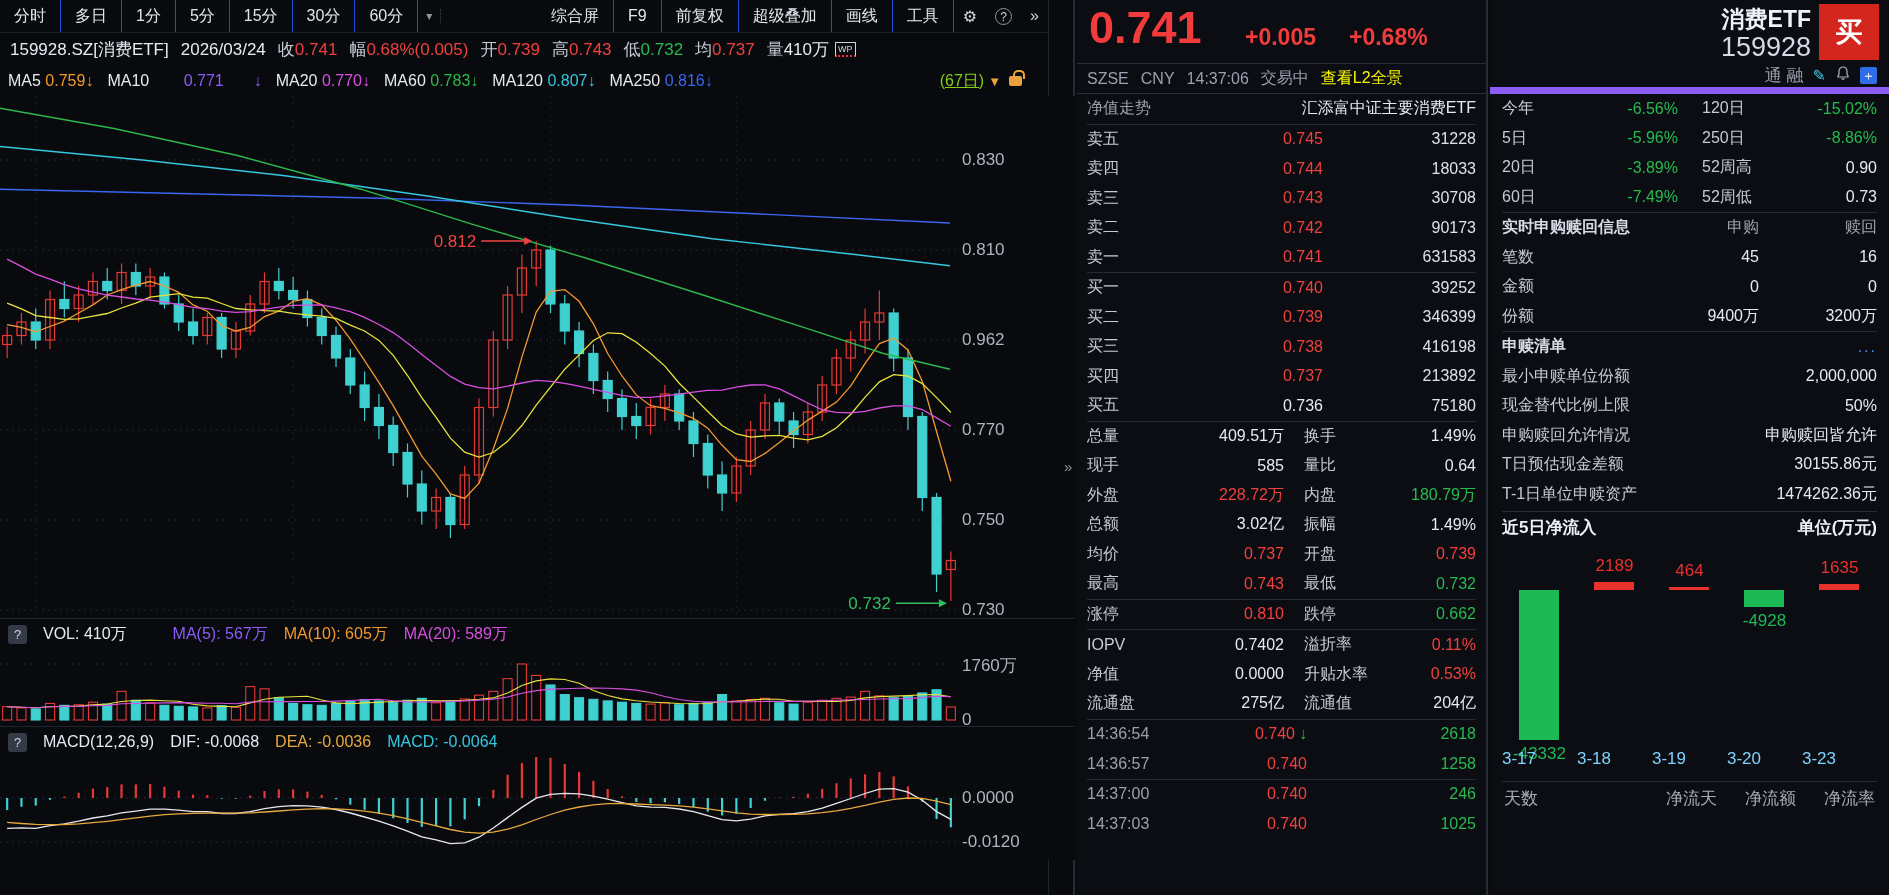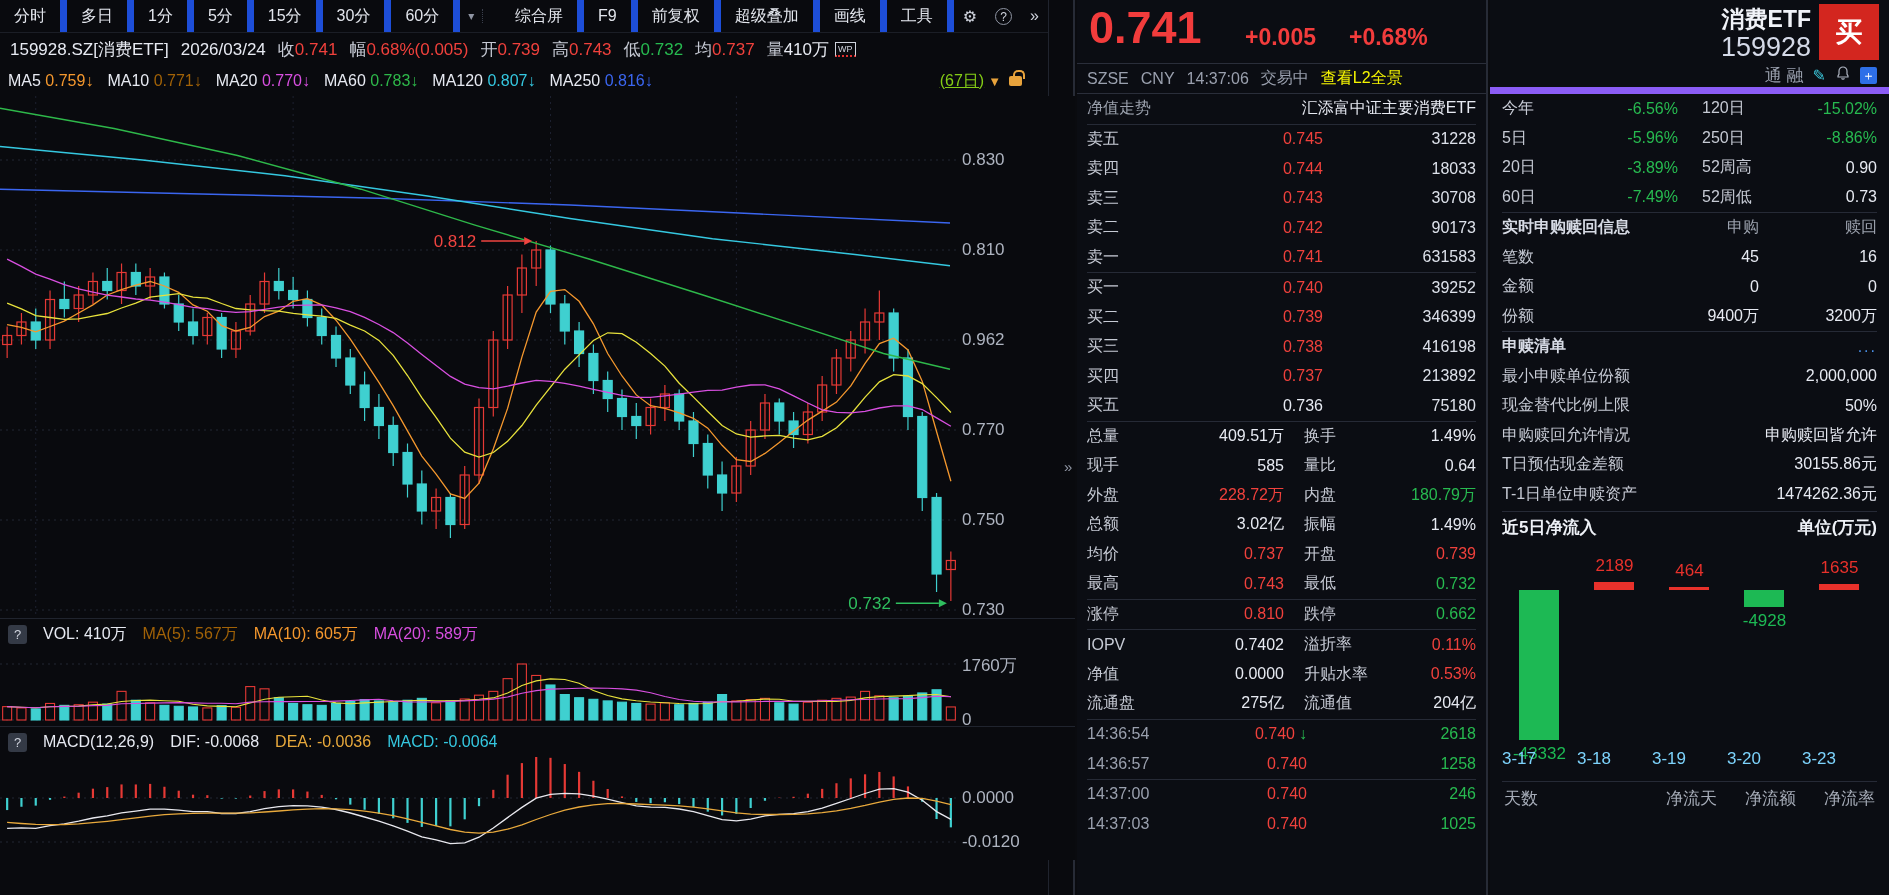--- a/index.html
+++ b/index.html
@@ -1,26 +1,26 @@
 <!DOCTYPE html>
 <html><head>
 <meta charset="utf-8">
 <style>
   * { margin:0; padding:0; box-sizing:border-box; }
   html,body { background:#000; }
   body { font-family:"Liberation Sans", sans-serif; }
   .app { position:relative; width:1889px; height:895px; background:#0a0b0f; overflow:hidden; color:#e7eaf2; }
-  .red { color:#f0413c; } .green { color:#27ba50; } .white { color:#e7eaf2; } .dim { color:#9ba1ad; } .orange { color:#f5982e; } .lemon { color:#a16207; } .magenta { color:#d84fe0; }
+  .red { color:#f0413c; } .green { color:#27ba50; } .white { color:#e7eaf2; } .dim { color:#9ba1ad; } .orange { color:#f5982e; } .lemon { color:#8b5cf6;margin-left:30px; } .magenta { color:#d84fe0; }
   .lime { color:#2eb84a; } .cyan { color:#35c8e0; } .blue { color:#3b66f0; } .deacol{ color:#e8a93c; }
 
   
   .left { position:absolute; left:0; top:0; width:1075px; height:895px; background:#090a0e; border-right:2px solid #272b36; }
   .vline-inner { position:absolute; left:1048px; top:0; width:1px; height:895px; background:#20242e; }
   .tb1 { position:absolute; left:0; top:0; width:1048px; height:33px; display:flex; align-items:center; font-size:16px; color:#e2e5ec; border-bottom:1px solid #1b1e26; }
-  .tb1 .tab { padding:0 14px; height:100%; display:flex; align-items:center; border-right:7px solid #1d4ed8; cursor:default; }
+  .tb1 .tab { padding:0 14px; height:100%; display:flex; align-items:center; border-right:1px solid #1d4ed8; cursor:default; }
   .tb1 .caret { padding:0 8px; color:#8f95a3; font-size:12px; border-right:1px dotted #3a3f4c; }
   .tb1 .sp { flex:1; }
   .tb1 .iconbtn { padding:0 9px; color:#cfd3dd; }
   .helpcirc { display:inline-flex; width:17px; height:17px; border:1px solid #8f95a3; border-radius:50%; align-items:center; justify-content:center; font-size:12px; color:#cfd3dd; }
   .tb2 { position:absolute; left:0; top:33px; width:1048px; height:33px; display:flex; align-items:center; font-size:17px; gap:2px; padding-left:10px; }
   .tb2 .fld { margin-left:10px; white-space:nowrap; }
   .tb2 .lbl { color:#c6cad4; }
   .wp { display:inline-block; border:1px solid #cfd3dd; color:#cfd3dd; font-size:9px; font-weight:normal; padding:0 2px; line-height:12px; margin-left:4px; border-bottom:2px dotted #e03030; }
   .tb3 { position:absolute; left:0; top:66px; width:1048px; height:30px; display:flex; align-items:center; font-size:16px; padding-left:8px; }
   .tb3 .ma { margin-right:14px; white-space:nowrap; color:#e7eaf2; }

